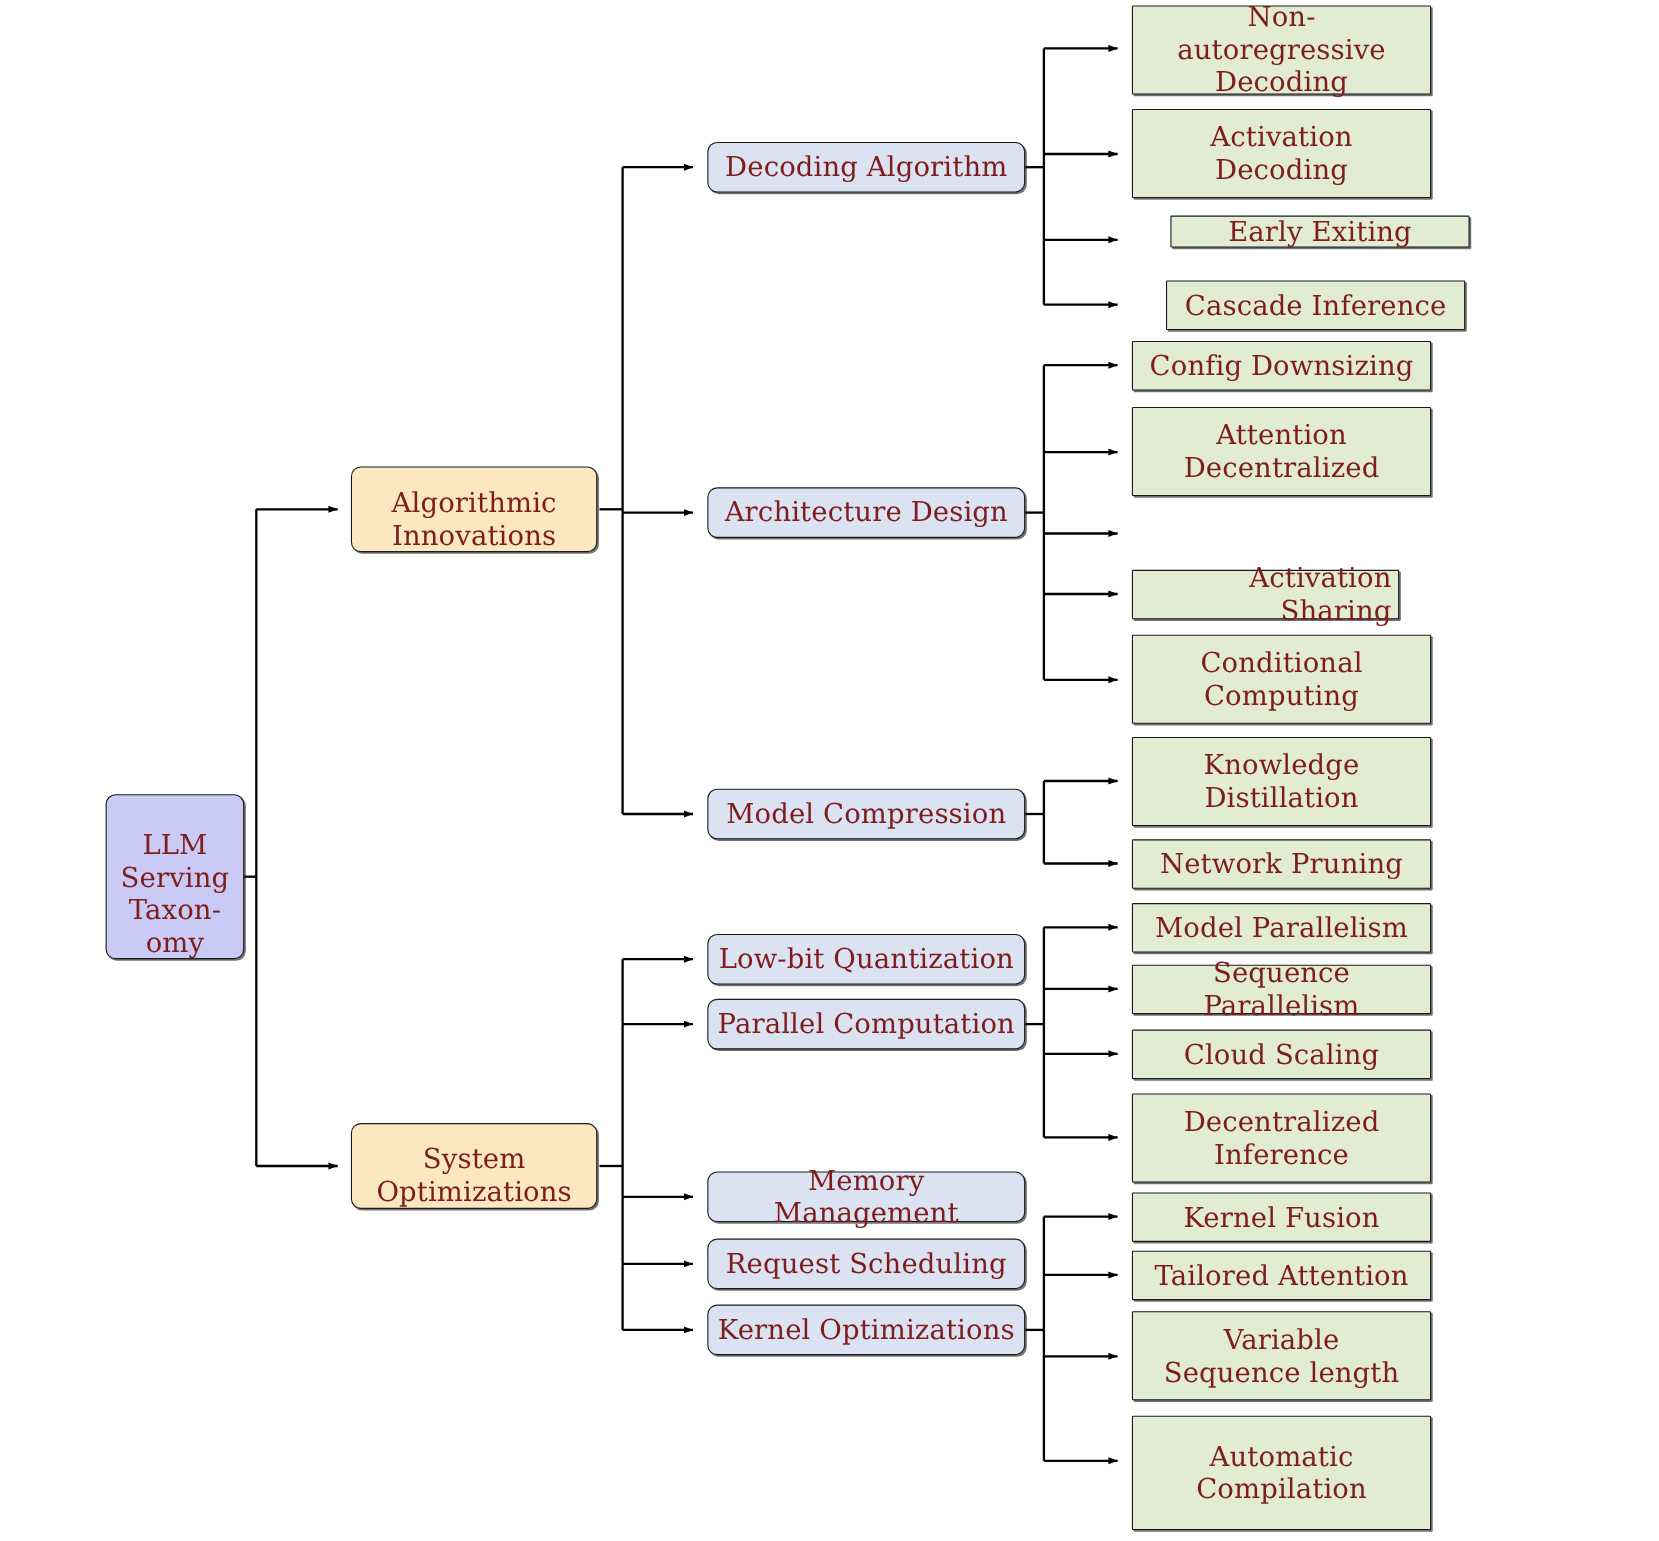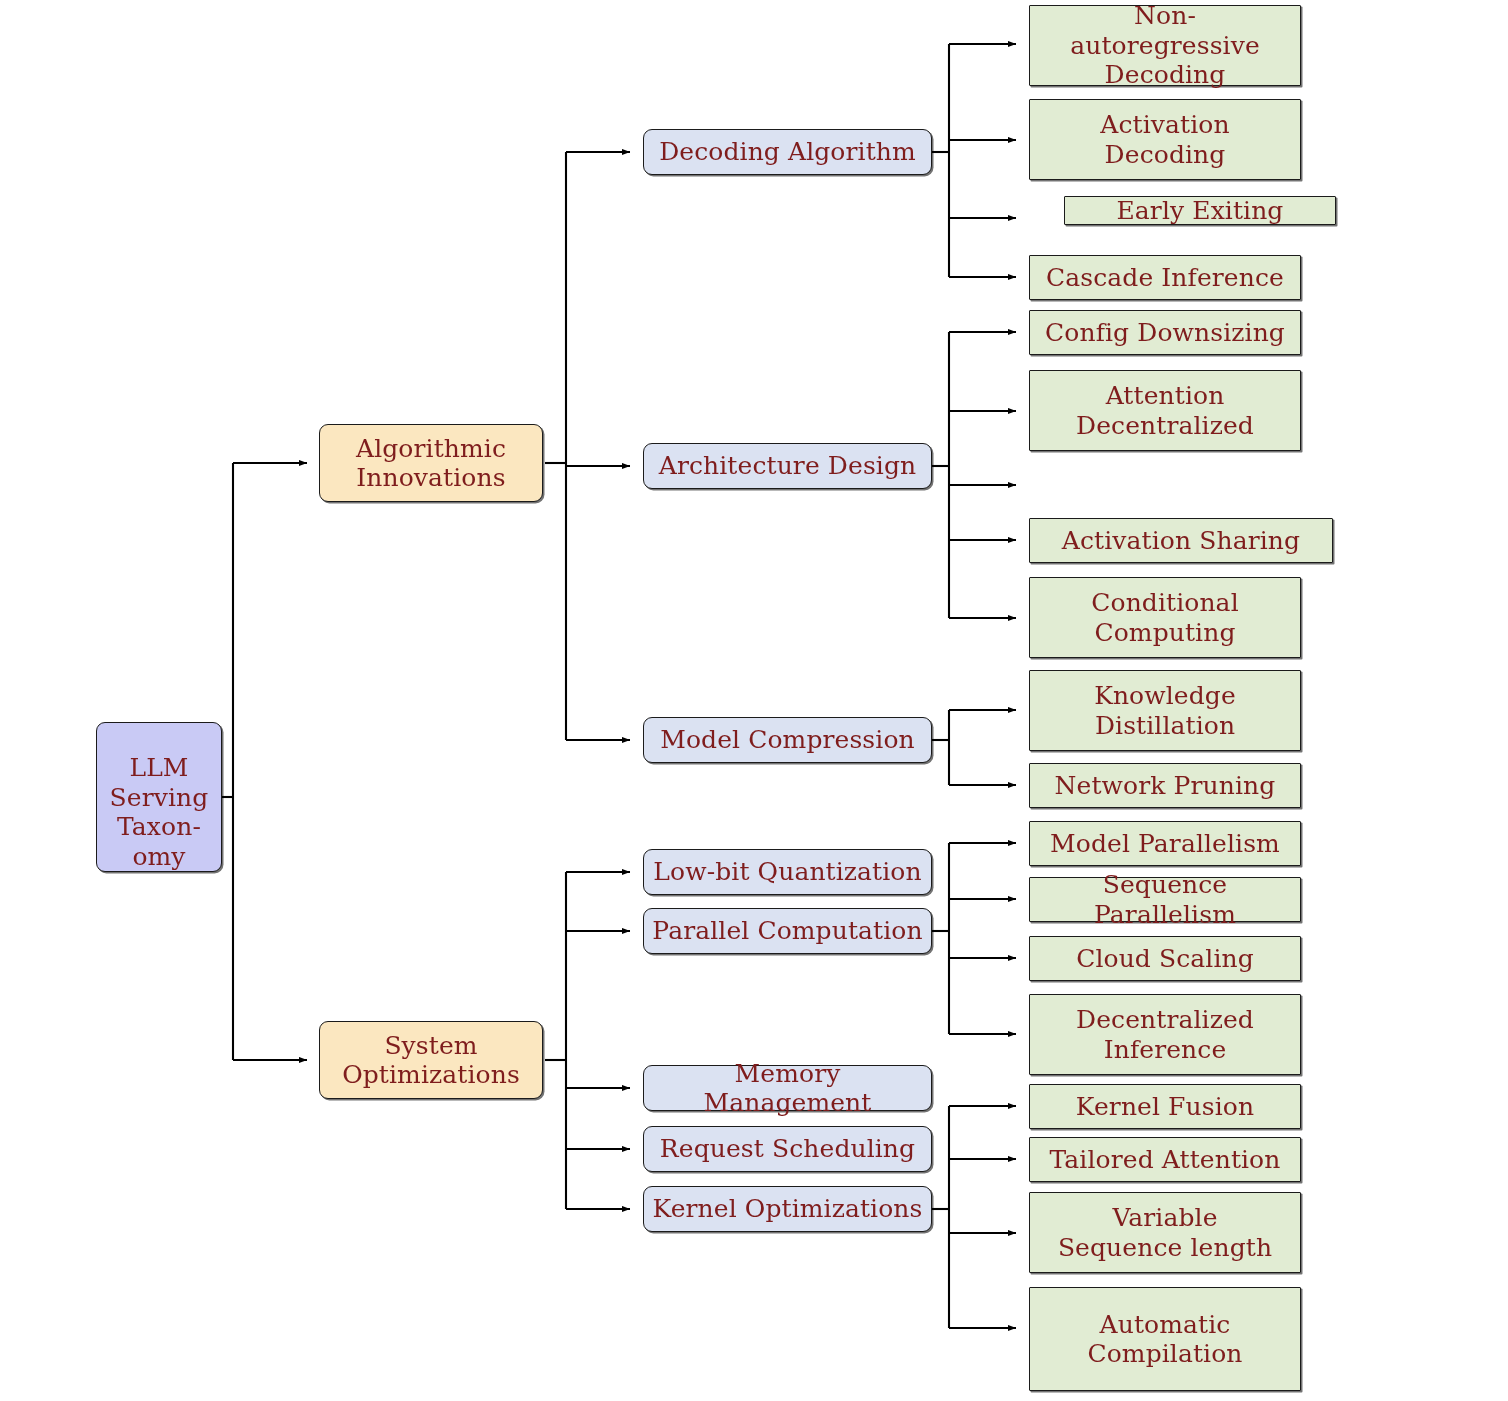--- a/index.html
+++ b/index.html
@@ -49,20 +49,21 @@
     font-size: 25px;
     box-shadow: 1.5px 1.5px 0 rgba(0,0,0,0.55);
   }
   
   .n-cat {
     background: #fbe7c0;
     border: 1.6px solid #1b1b1b;
     border-radius: 9px;
     font-size: 25px;
     box-shadow: 1.5px 1.5px 0 rgba(0,0,0,0.55);
+    align-items: flex-end;
   }
   
   .n-sub {
     background: #dbe2f2;
     border: 1.6px solid #1b1b1b;
     border-radius: 9px;
     font-size: 25px;
     box-shadow: 1.5px 1.5px 0 rgba(0,0,0,0.55);
   }
   
@@ -208,37 +209,37 @@
     <span>
         <span>Activation</span>
         <span>Decoding</span>
       </span>
   </div>
 
   <div class="node n-leaf" style="left:1029px; top:196px; width:272px; height:29px;margin-left:35px;">
     <span>Early Exiting</span>
   </div>
 
-  <div class="node n-leaf" style="left:1029px; top:255px; width:272px; height:45px;">
+  <div class="node n-leaf" style="left:1060px; top:255px; width:272px; height:45px;">
     <span>Cascade Inference</span>
   </div>
 
   <div class="node n-leaf" style="left:1029px; top:310px; width:272px; height:45px;">
     <span>Config Downsizing</span>
   </div>
 
   <div class="node n-leaf" style="left:1029px; top:370px; width:272px; height:81px;">
     <span>
         <span>Attention</span>
         <span>Decentralized</span>
       </span>
   </div>
 
 
-  <div class="node n-leaf" style="left:1029px; top:518px; width:304px; height:45px;text-align:right;">
+  <div class="node n-leaf" style="left:1029px; top:518px; width:243px; height:45px;text-align:right;">
     <span>Activation Sharing</span>
   </div>
 
   <div class="node n-leaf" style="left:1029px; top:577px; width:272px; height:81px;">
     <span>
         <span>Conditional</span>
         <span>Computing</span>
       </span>
   </div>
 

